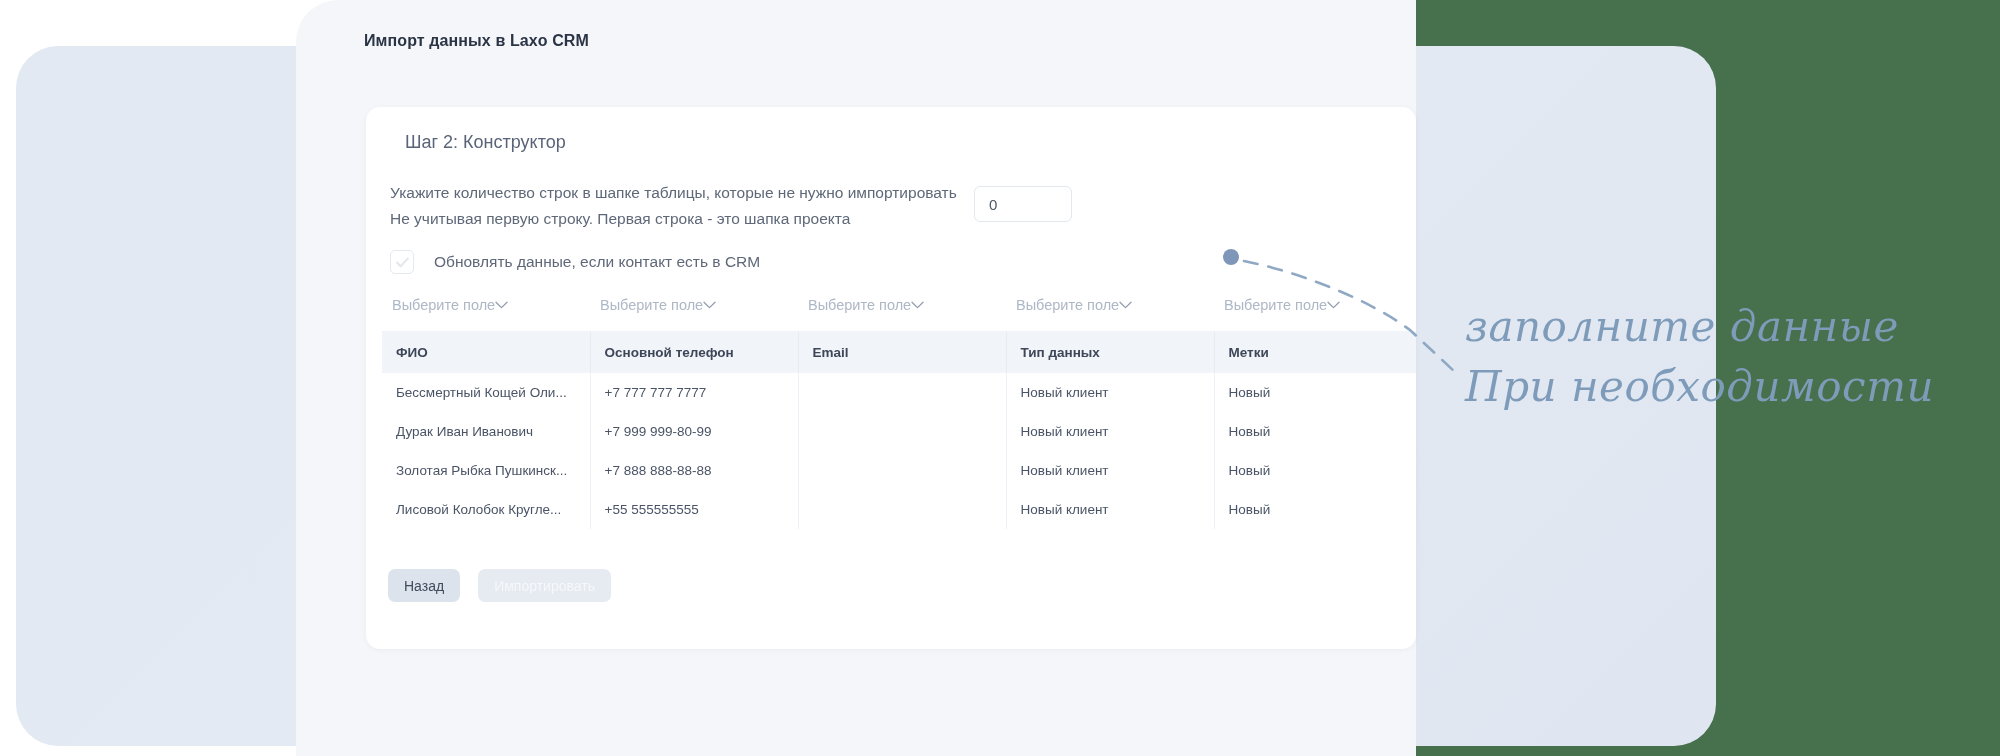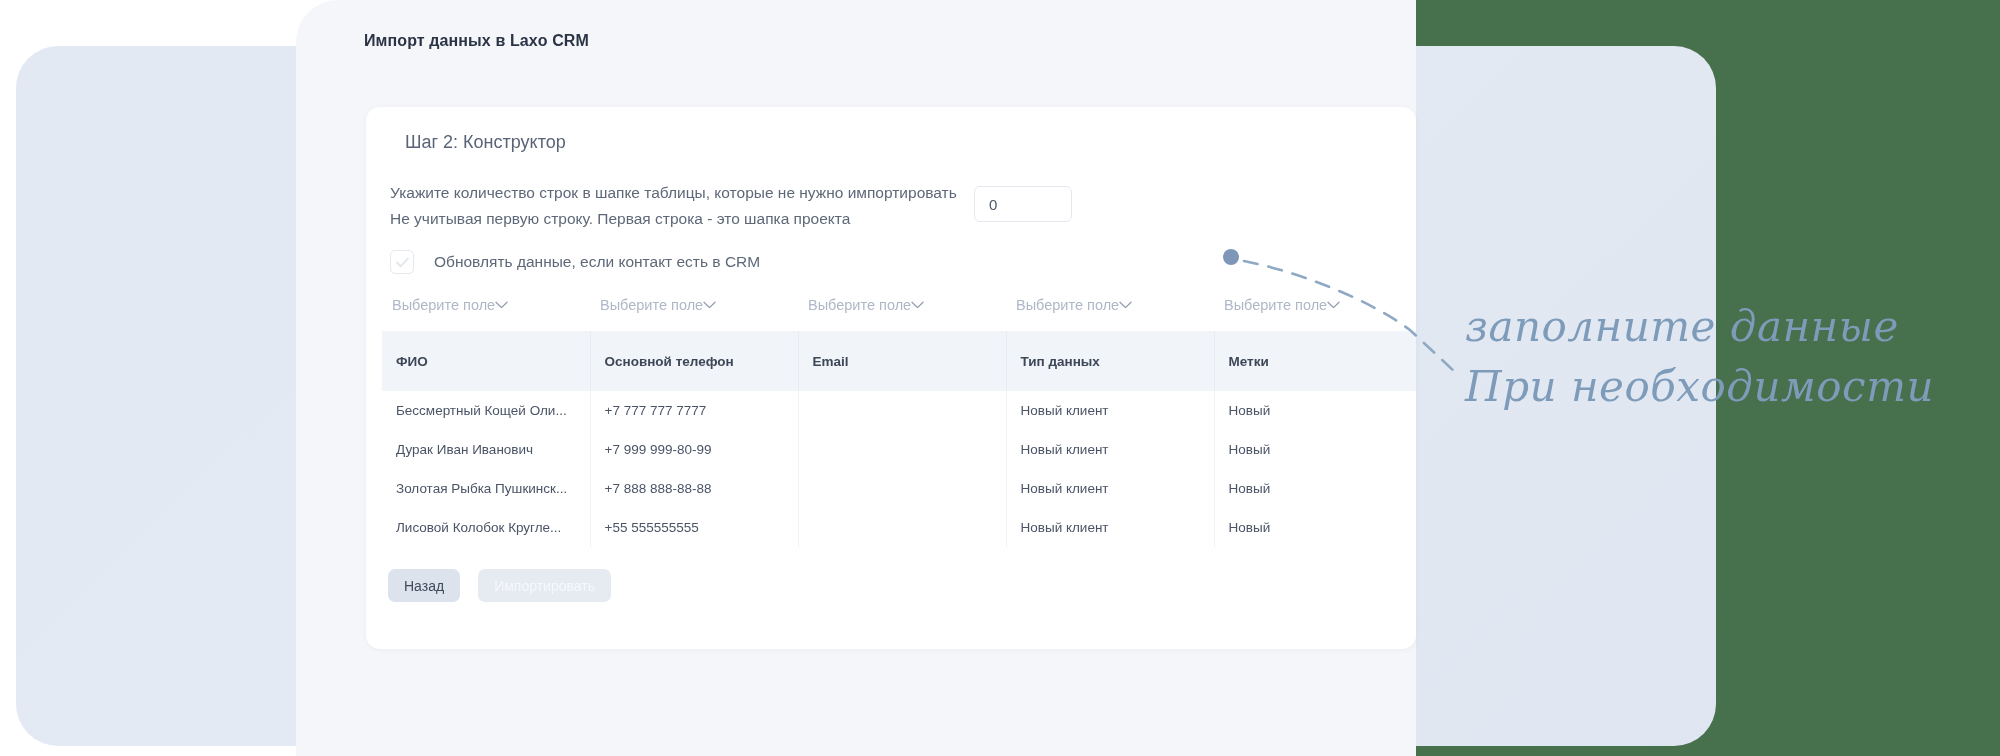--- a/index.html
+++ b/index.html
@@ -97,21 +97,21 @@
   
   .table-wrap {
     position: absolute; left: 16px; top: 224px; width: 1040px;
   }
   .tbl { width: 1040px; border-collapse: collapse; table-layout: fixed; }
   .tbl thead th {
     background: #f1f4f8;
     text-align: left;
     font-size: 13.5px; font-weight: bold; color: #3d4758;
     padding: 13px 0 13px 14px;
-    height: 60px;
+    height: 42px;
     border-left: 1px solid #e8ecf2;
   }
   .tbl thead th:first-child { border-left: none; padding-left: 14px; }
   .tbl tbody td {
     font-size: 13.5px; color: #4a5466;
     padding: 0 6px 0 14px;
     height: 39px;
     border-left: 1px solid #eef1f5;
     white-space: nowrap; overflow: hidden; text-overflow: ellipsis;
   }

